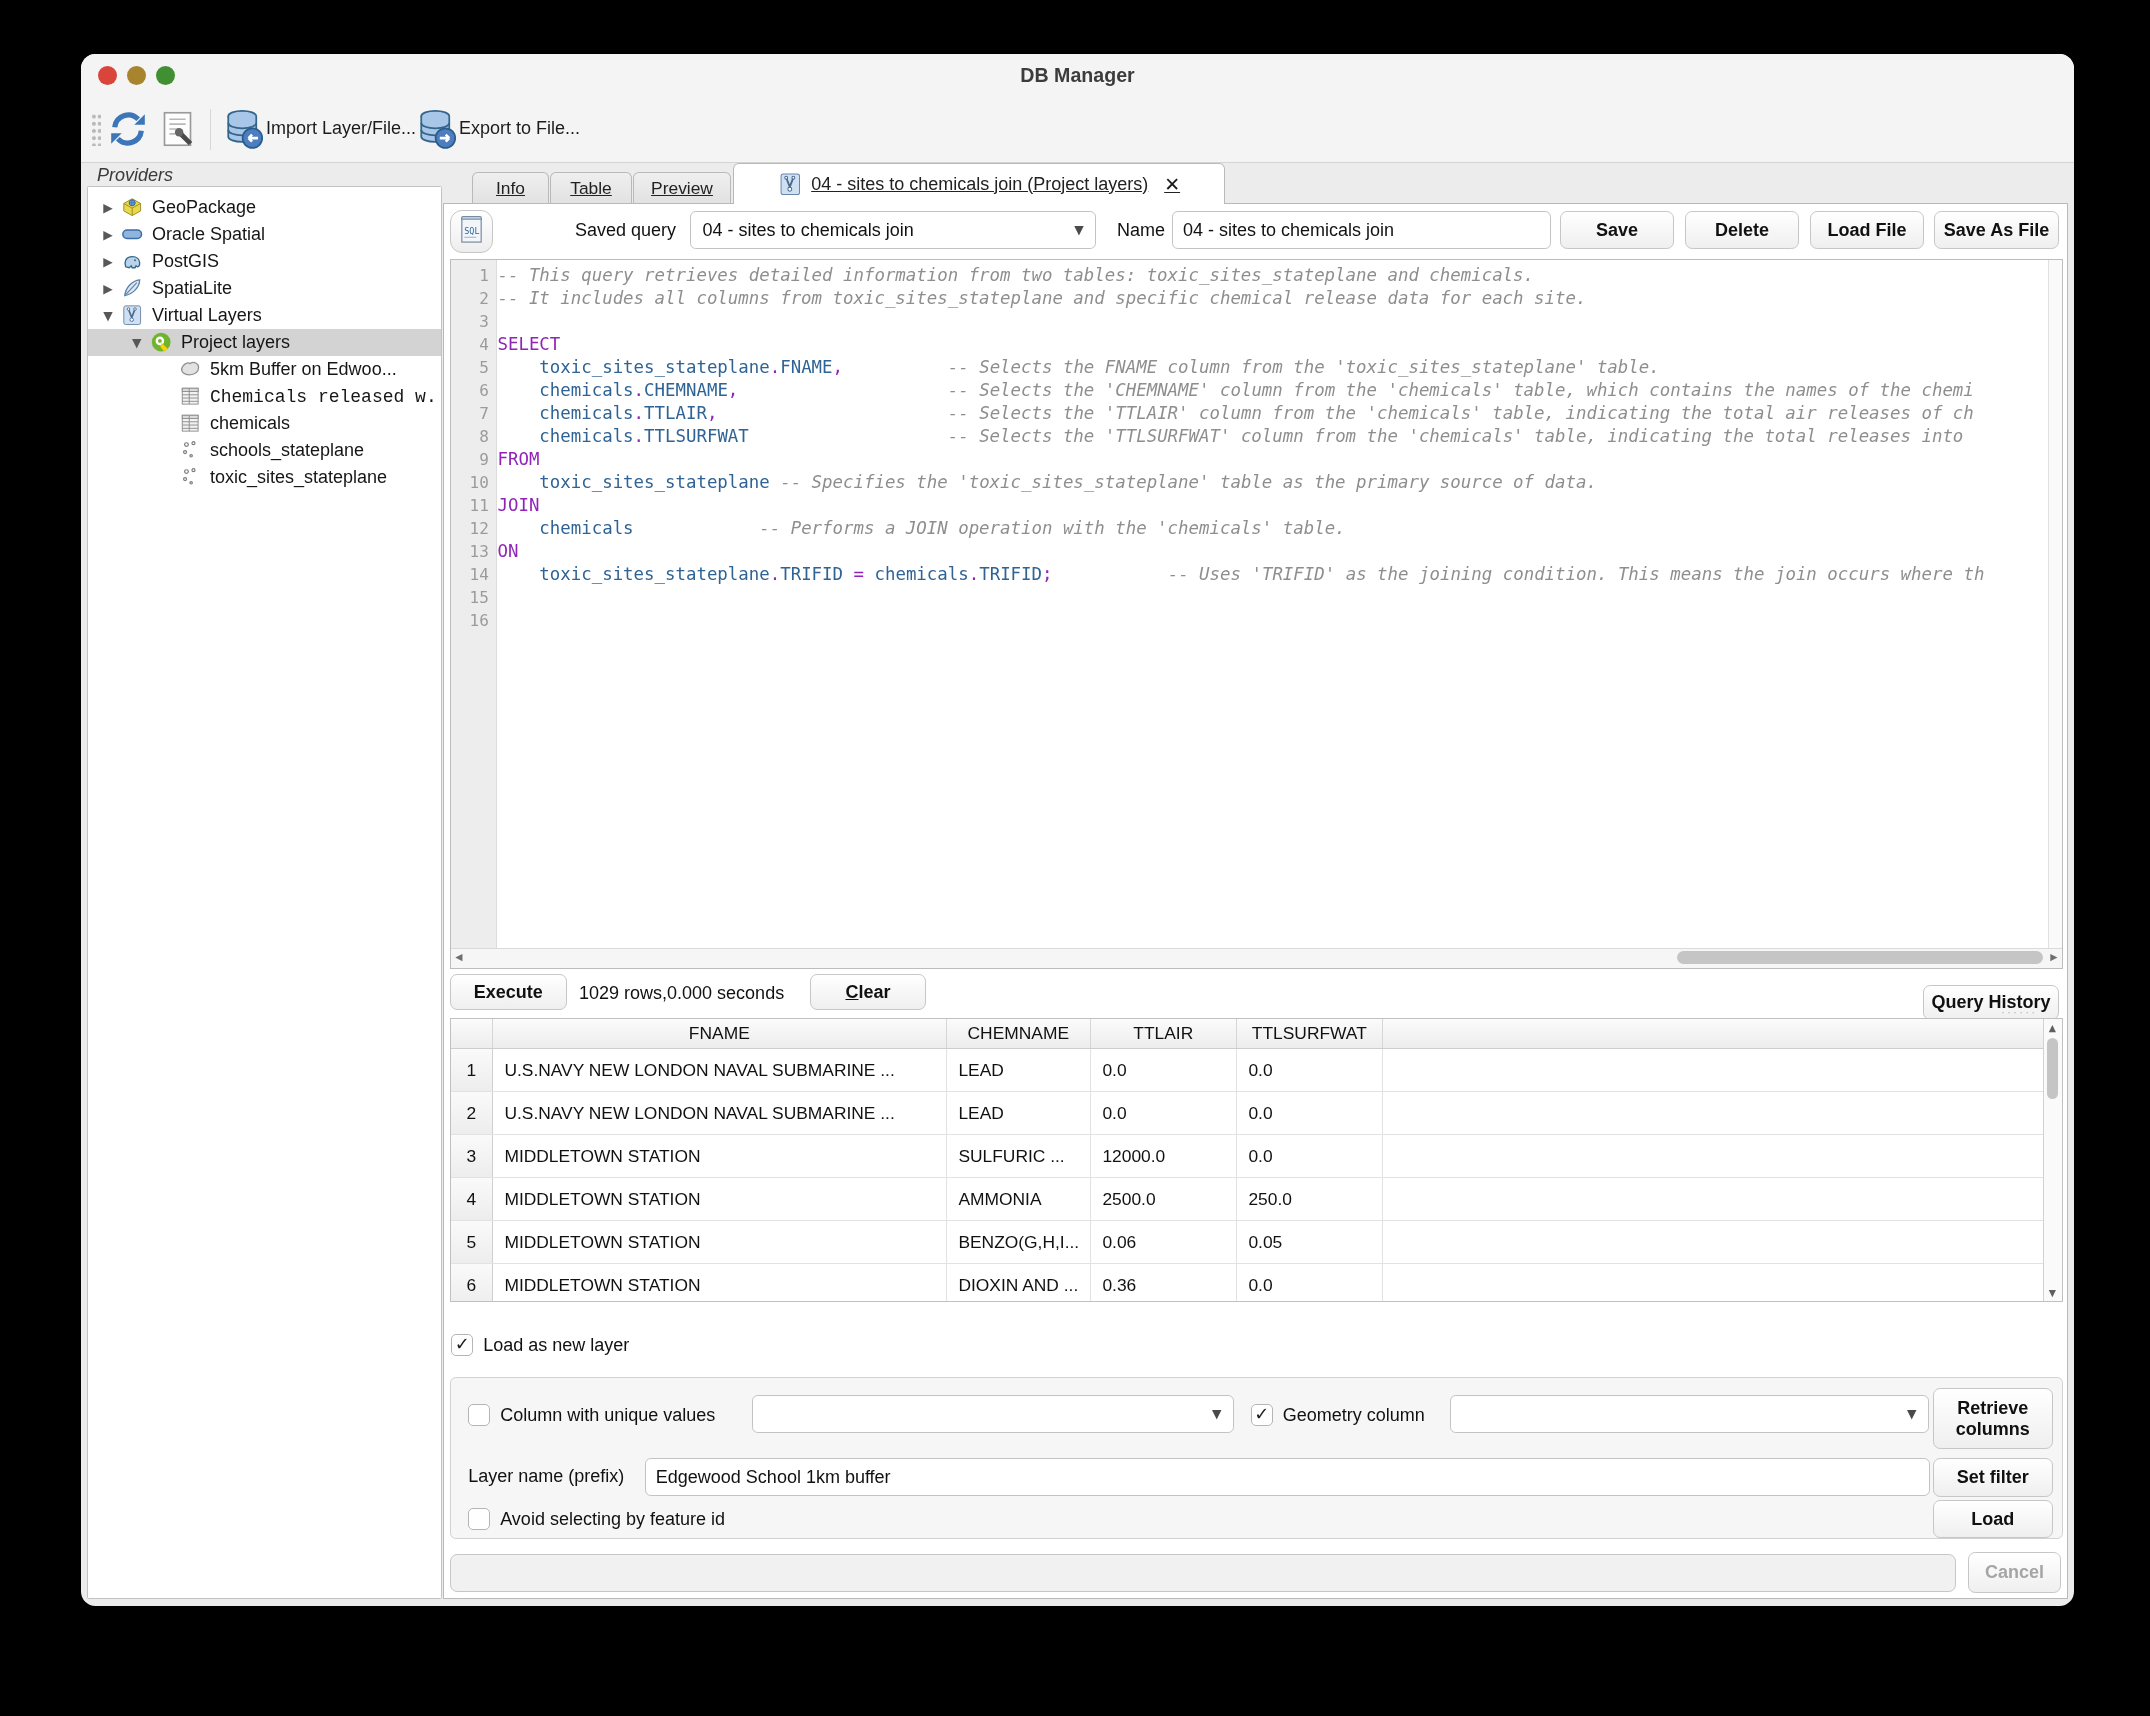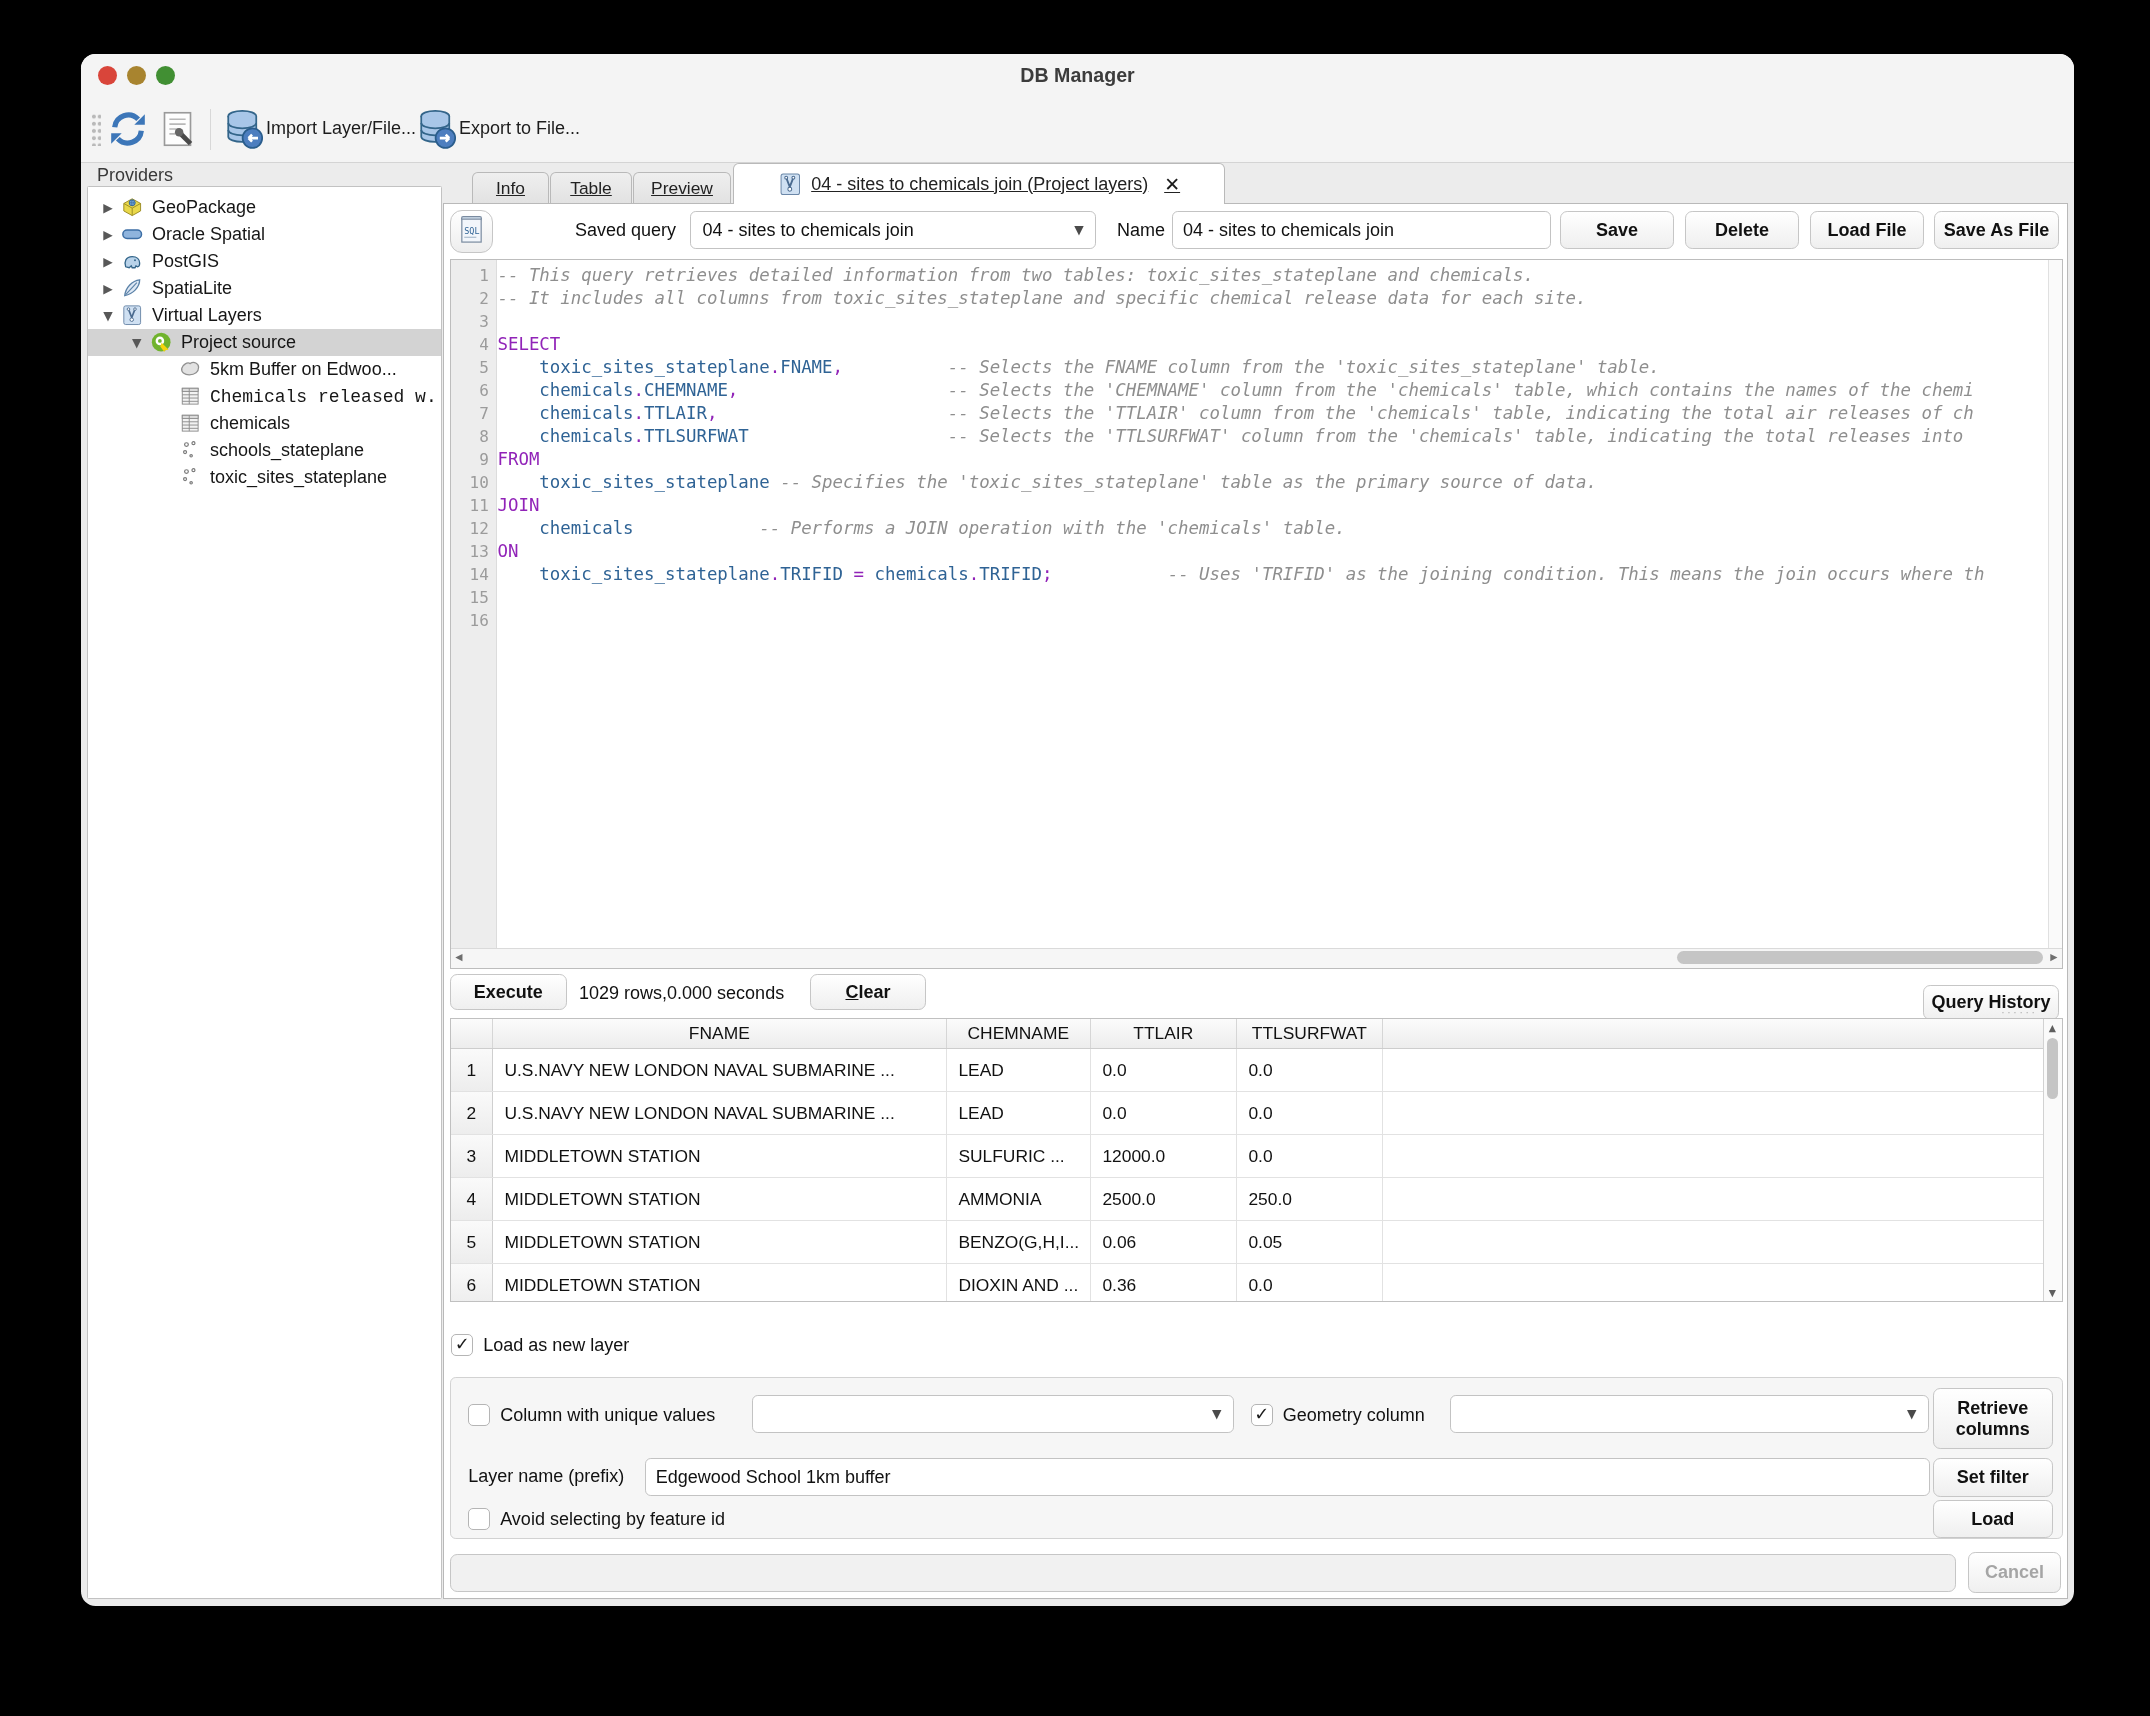--- a/index.html
+++ b/index.html
@@ -17,21 +17,21 @@
   .toolbar{position:absolute;left:0;top:43px;right:0;height:65px;background:#f4f4f4;border-bottom:1.4px solid #d4d4d4;}
   .drag-dots{position:absolute;left:10px;top:16px;width:10px;height:33px;
     background-image:radial-gradient(#b9b9b9 1.7px, transparent 1.9px);background-size:5.8px 7.2px;}
   .tb-btn{position:absolute;top:8.7px;height:46px;display:flex;align-items:center;gap:1px;}
   .tb-ic{width:42px;height:42px;display:inline-block;}
   .tb-ic svg{width:100%;height:100%;}
   .tb-ic.small{width:39px;height:42px;}
   .tb-label{font-size:18px;color:#1c1c1c;}
   .tb-sep{position:absolute;left:129px;top:11.6px;width:1.4px;height:41px;background:#d8d8d8;}
   
-  .sidebar-label{position:absolute;left:16px;top:111px;font-size:18px;color:#3a3a3a;}
+  .sidebar-label{position:absolute;left:16px;top:111px;font-size:18px;color:#3a3a3a;font-style:italic;}
   .tree-box{position:absolute;left:5.8px;top:132px;width:353px;bottom:7.2px;background:#fff;
     border:1.4px solid #c2c2c2;border-radius:1.4px;overflow:hidden;}
   .tree-item{position:relative;height:27px;display:flex;align-items:center;font-size:18px;color:#161616;}
   .tree-item.selected{background:#d3d3d3;}
   .twisty{width:26px;text-align:center;font-size:12.3px;color:#585858;flex:0 0 26px;font-family:"DejaVu Sans",sans-serif;}
   .tree-icon{width:22.4px;height:22.4px;flex:0 0 22.4px;margin-right:8.7px;}
   .tree-icon svg{width:100%;height:100%;}
   .tree-label{white-space:nowrap;}
   
   .main{position:absolute;left:362px;top:109px;right:5.8px;bottom:7.2px;}
@@ -208,21 +208,21 @@
           <span class="tree-label">Virtual Layers</span>
         </div>
         <div class="tree-item selected" style="padding-left: 36px;">
           <span class="twisty">▼</span>
           <span class="tree-icon"><svg viewBox="0 0 24 24">
               <circle cx="12" cy="12" r="10" fill="#70b32d"></circle>
               <circle cx="10.6" cy="10.6" r="4.6" fill="#fff"></circle>
               <circle cx="10.6" cy="10.6" r="2" fill="#70b32d"></circle>
               <path d="M12.5 12.5l7.5 7.5-4 .6-.6 2-4.4-6z" fill="#f6d30e"></path>
             </svg></span>
-          <span class="tree-label">Project source</span>
+          <span class="tree-label">Project layers</span>
         </div>
         <div class="tree-item" style="padding-left: 65px;">
           <span class="twisty"></span>
           <span class="tree-icon"><svg viewBox="0 0 24 24">
               <path d="M3 11c1-4 6-7 9-5 4-3 9 0 9 4 0 5-4 8-10 8-5 0-9-3-8-7z" fill="#e2e2e2" stroke="#909090" stroke-width="1.4"></path>
             </svg></span>
           <span class="tree-label">5km Buffer on Edwoo...</span>
         </div>
         <div class="tree-item" style="padding-left: 65px; font-family: Liberation Mono, monospace;">
           <span class="twisty"></span>

